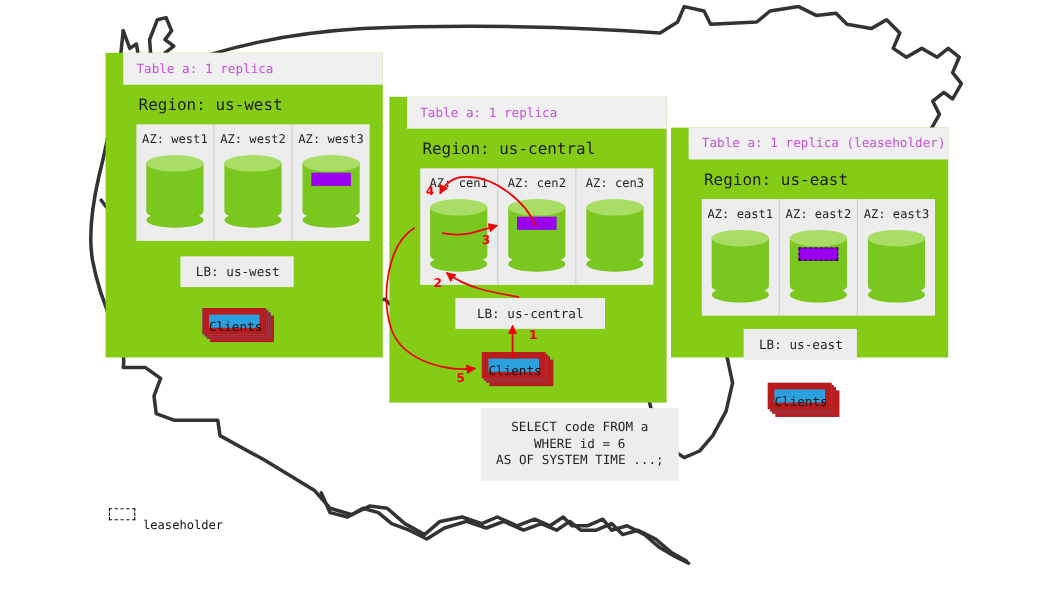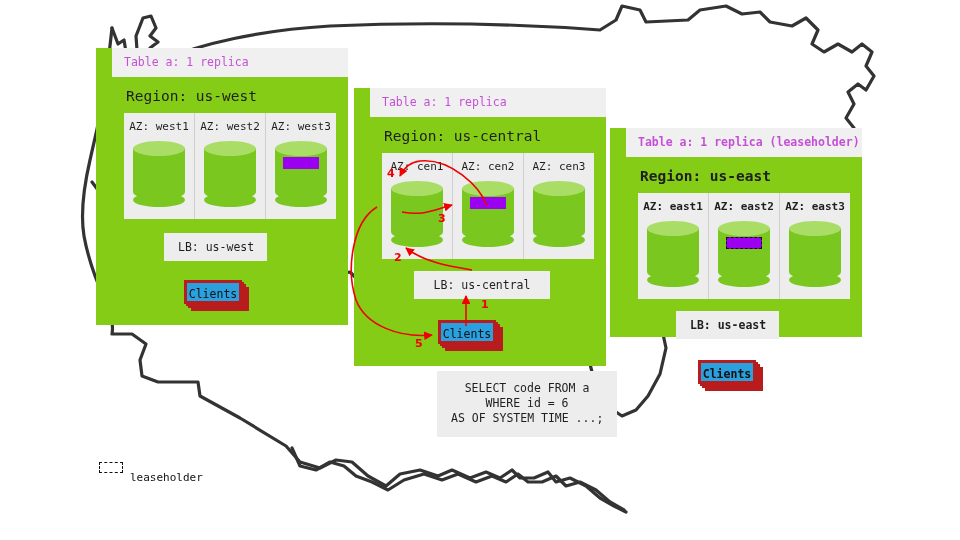--- a/index.html
+++ b/index.html
@@ -123,21 +123,21 @@
   .clients {
     position: absolute;
     width: 58px;
     height: 24px;
   }
   .clients .sheet {
     position: absolute;
     width: 58px;
     height: 24px;
     background: #2aa1de;
-    border: 3px solid #b91c1c;
+    border: 6px solid #b91c1c;
     box-sizing: border-box;
   }
   .clients .s3 { left: 7px; top: 7px; }
   .clients .s2 { left: 4px; top: 4px; }
   .clients .s1 { left: 2px; top: 2px; }
   .clients .front {
     left: 0; top: 0;
     background: #2aa1de;
     color: #111111;
     font-size: 11.5px;
@@ -306,21 +306,21 @@
     </div>
     <div class="lb-box" style="left:60px; top:183px; width:136px;">LB: us-central</div>
     <div class="clients" style="left:84px; top:232px;">
       <div class="sheet s3"></div>
       <div class="sheet s2"></div>
       <div class="sheet s1"></div>
       <div class="sheet front">Clients</div>
     </div>
   </div>
 
-  <div class="region-panel" style="left:610px; top:128px; width:236px; height:209px;font-weight:bold;">
+  <div class="region-panel" style="left:610px; top:116px; width:236px; height:209px;">
     <div class="panel-header">Table a: 1 replica (leaseholder)</div>
     <div class="region-title">Region: us-east</div>
     <div class="az-row">
       <div class="az-cell">
         <div class="az-label">AZ: east1</div>
         <div class="cyl">
           <div class="body"></div>
           <div class="bottomcap"></div>
           <div class="top"></div>
         </div>

